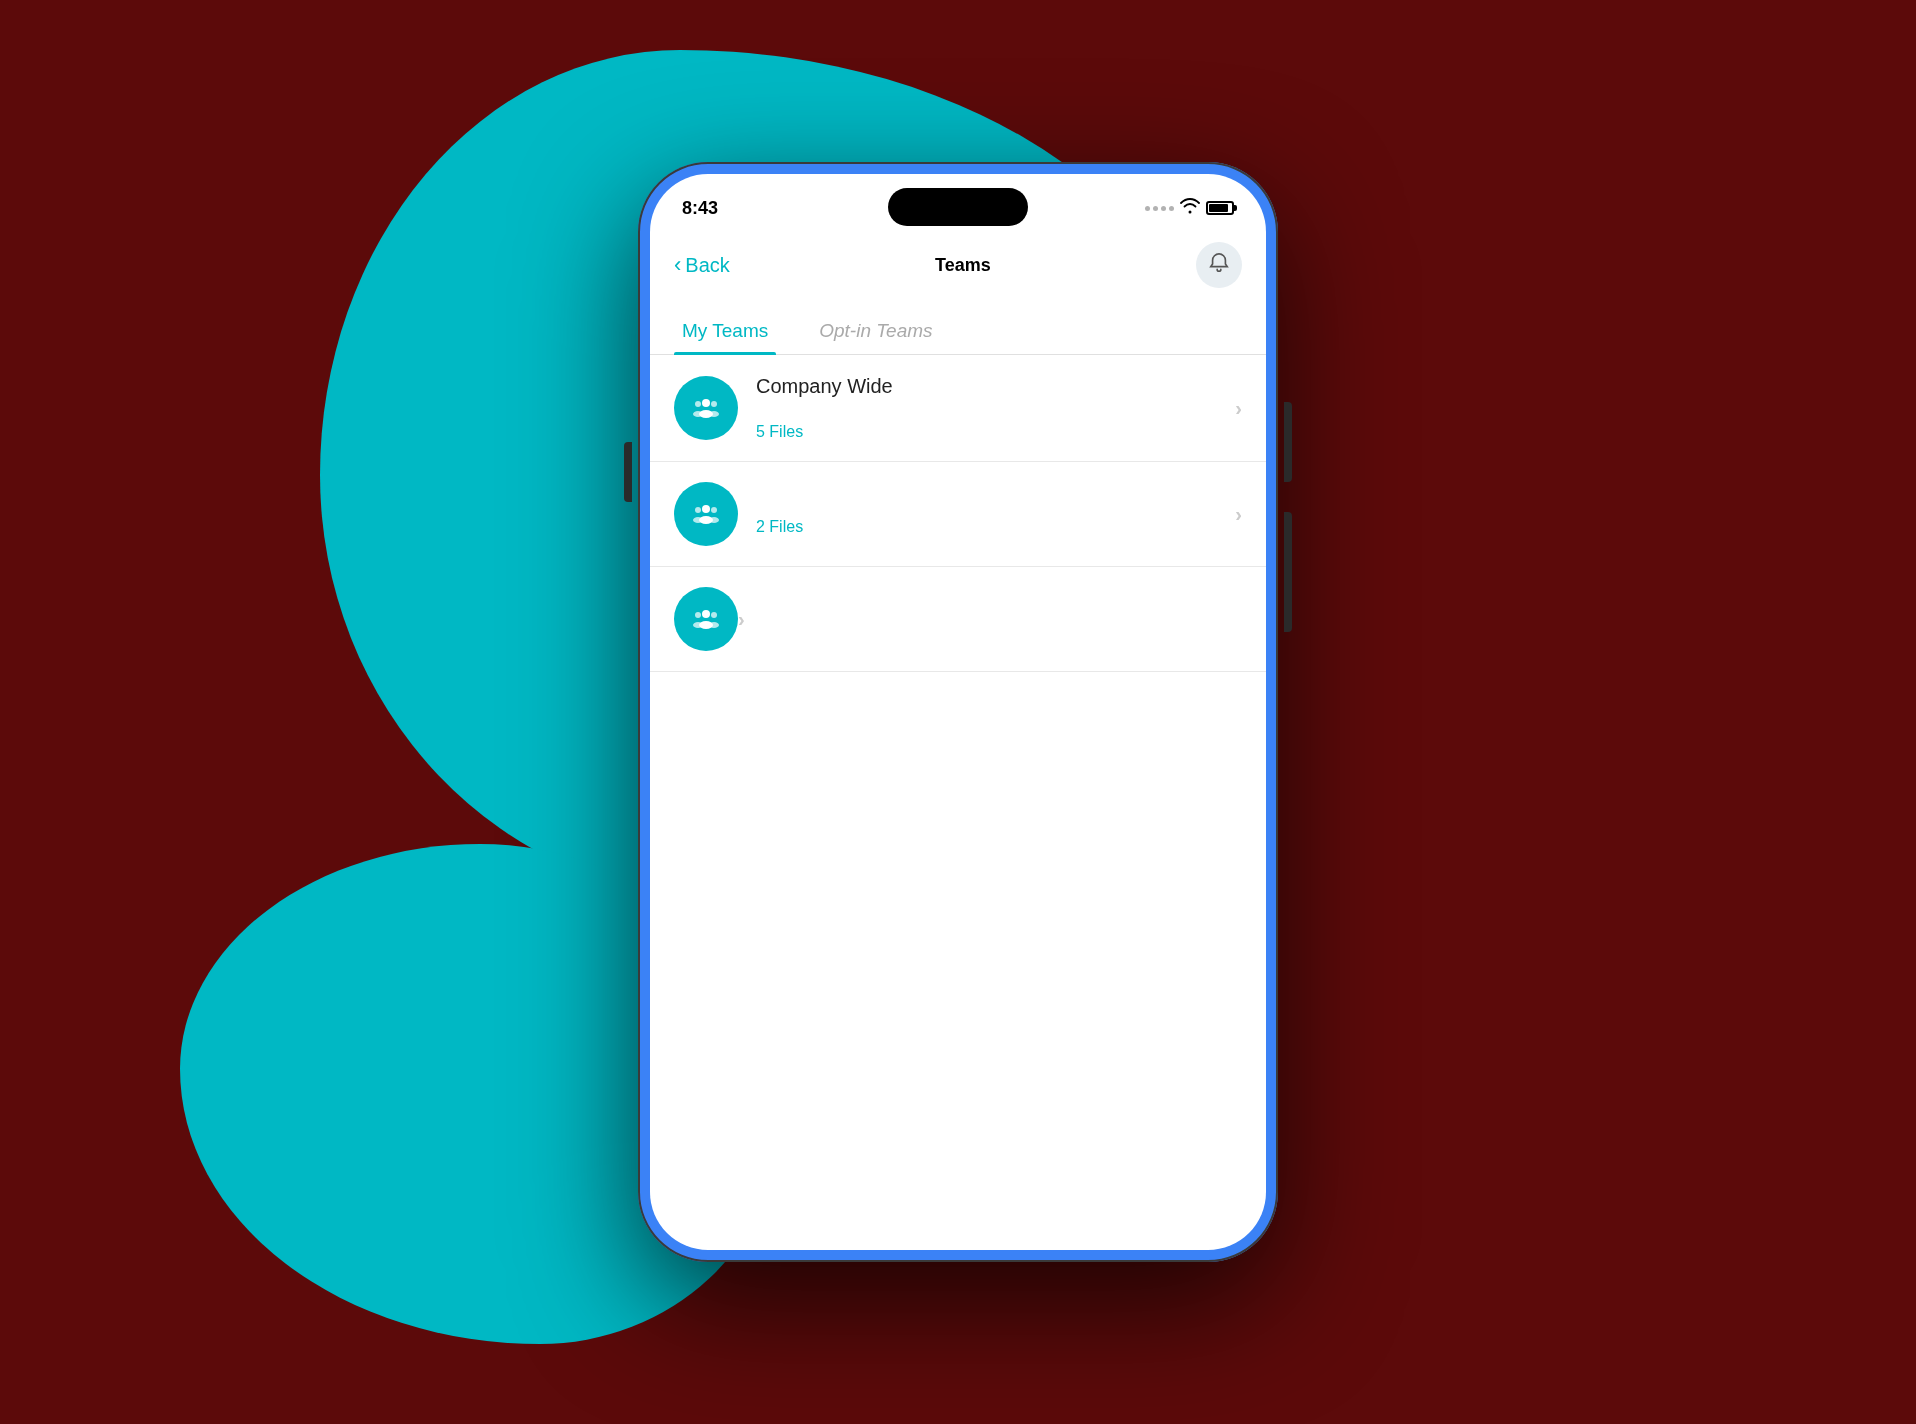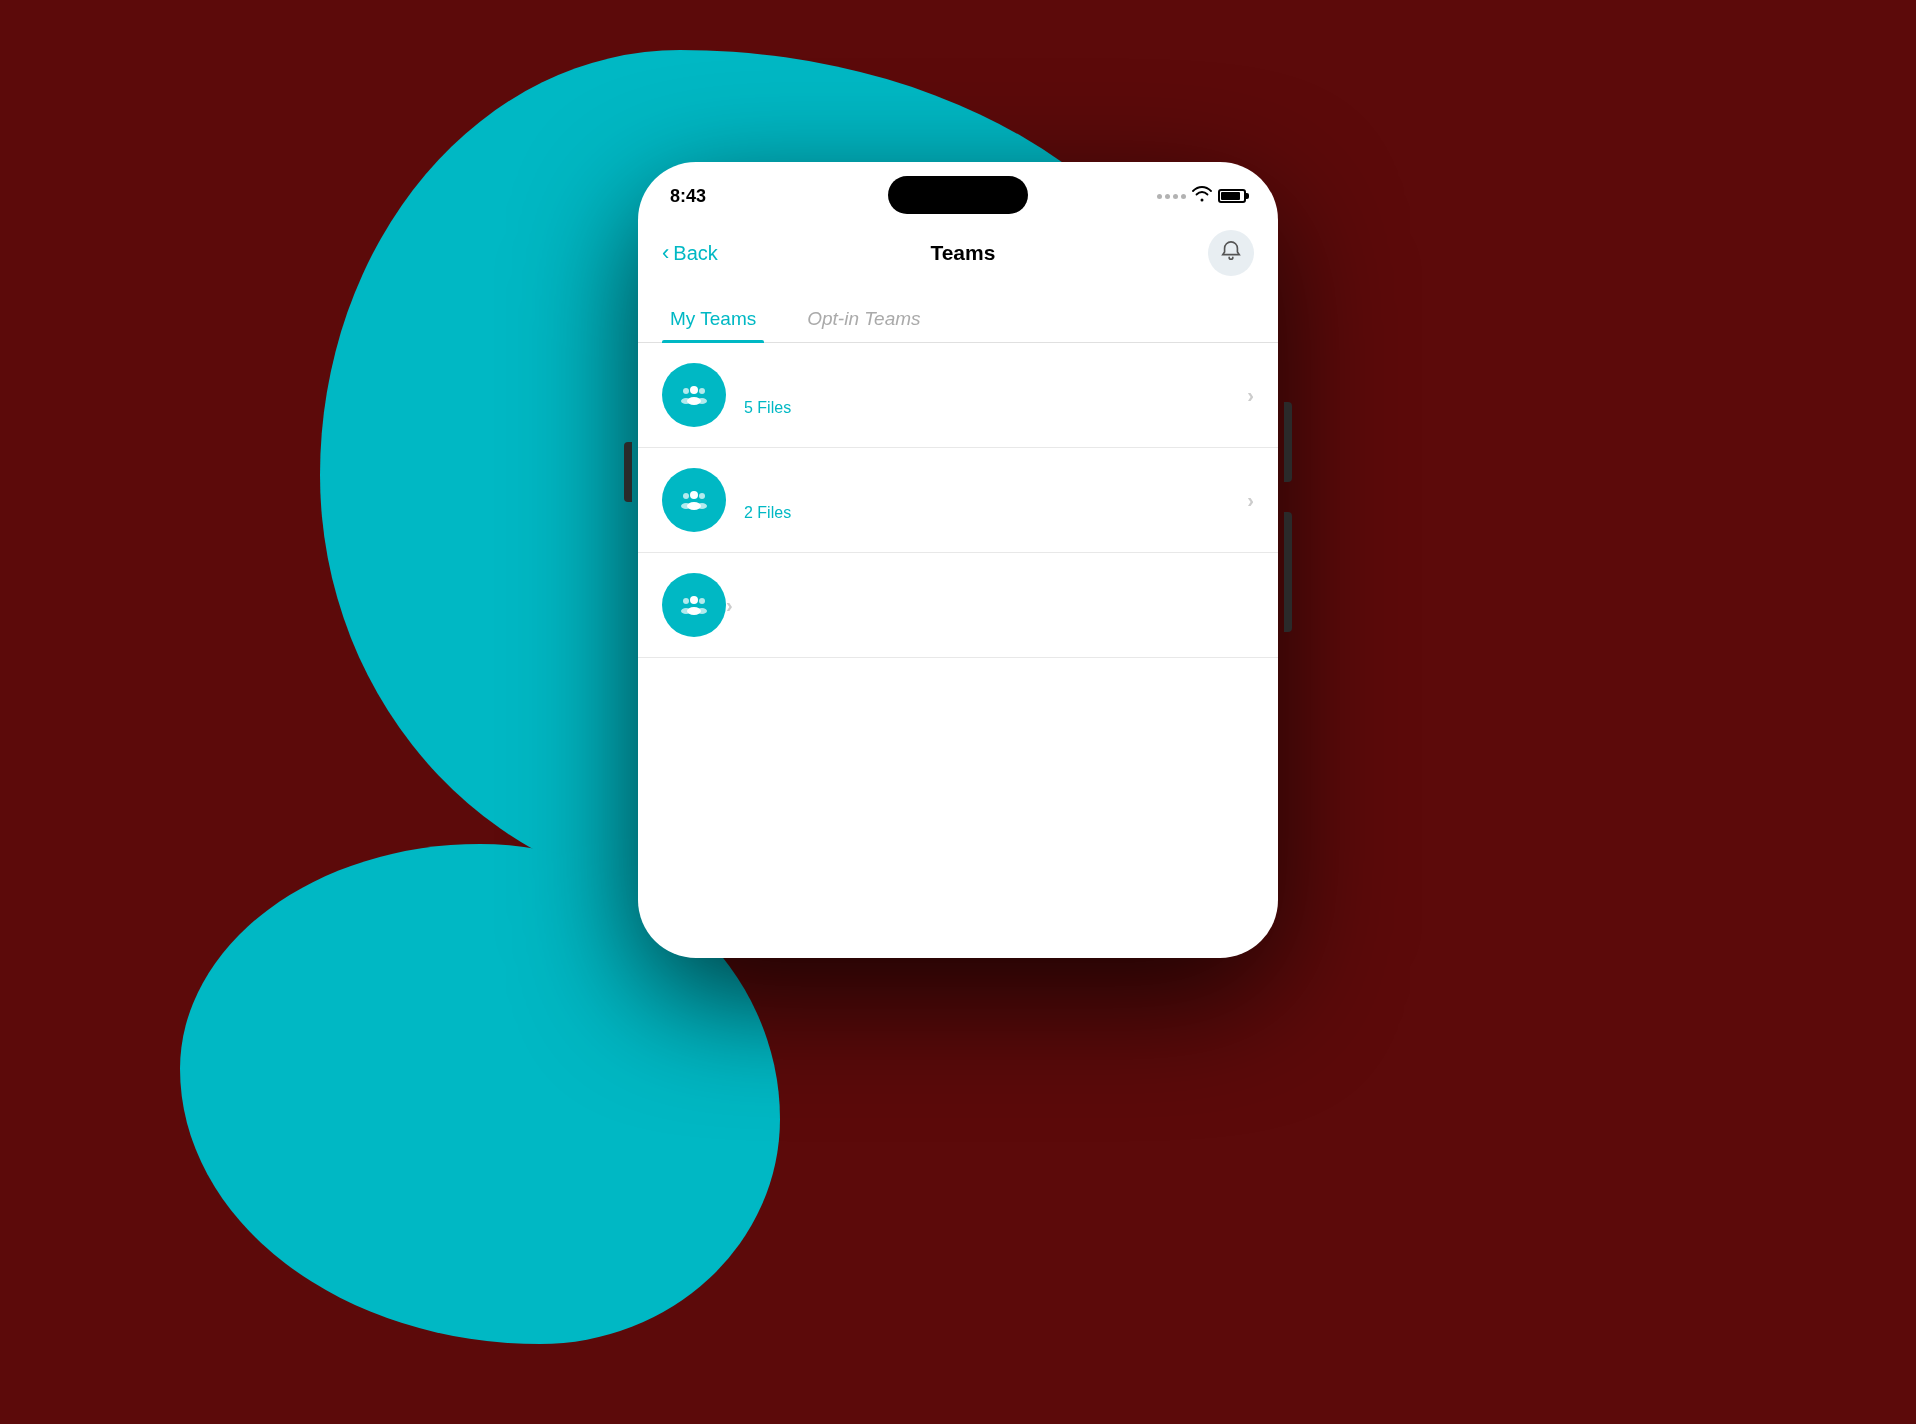--- a/index.html
+++ b/index.html
@@ -40,23 +40,24 @@
 
     .phone-wrapper {
       position: relative;
       z-index: 10;
       width: 640px;
       height: 1100px;
     }
 
     .phone-frame {
       width: 640px;
-      height: 796px;
+      height: 1100px;
       background: #3b82f6;
       border-radius: 70px;
+      padding: 12px;
       box-shadow: 0 40px 120px rgba(0,0,0,0.7), inset 0 0 0 2px #3a3a3a;
       position: relative;
     }
 
     .phone-screen {
       width: 100%;
       height: 100%;
       background: #ffffff;
       border-radius: 58px;
       overflow: hidden;
@@ -167,21 +168,21 @@
     }
 
     .back-chevron {
       font-size: 22px;
       font-weight: 300;
       line-height: 1;
       margin-top: -1px;
     }
 
     .page-title {
-      font-size: 21px;
+      font-size: 18px;
       font-weight: 700;
       color: #000;
     }
 
     .notification-btn {
       width: 46px;
       height: 46px;
       background: #e8eef2;
       border-radius: 50%;
       display: flex;
@@ -392,20 +393,21 @@
             <svg viewBox="0 0 36 36" fill="none" xmlns="http://www.w3.org/2000/svg">
               <circle cx="18" cy="13" r="4" fill="white"></circle>
               <ellipse cx="18" cy="24" rx="7" ry="4" fill="white"></ellipse>
               <circle cx="10" cy="14" r="3" fill="white" opacity="0.7"></circle>
               <ellipse cx="10" cy="24" rx="5" ry="3" fill="white" opacity="0.7"></ellipse>
               <circle cx="26" cy="14" r="3" fill="white" opacity="0.7"></circle>
               <ellipse cx="26" cy="24" rx="5" ry="3" fill="white" opacity="0.7"></ellipse>
             </svg>
           </div>
           <div class="team-info">
+            <div class="team-name">Company Wide</div>
             <div class="team-files">5 Files</div>
           </div>
           <span class="chevron-right">›</span>
         </div>
 
         <div class="team-item">
           <div class="team-avatar">
             <svg viewBox="0 0 36 36" fill="none" xmlns="http://www.w3.org/2000/svg">
               <circle cx="18" cy="13" r="4" fill="white"></circle>
               <ellipse cx="18" cy="24" rx="7" ry="4" fill="white"></ellipse>

